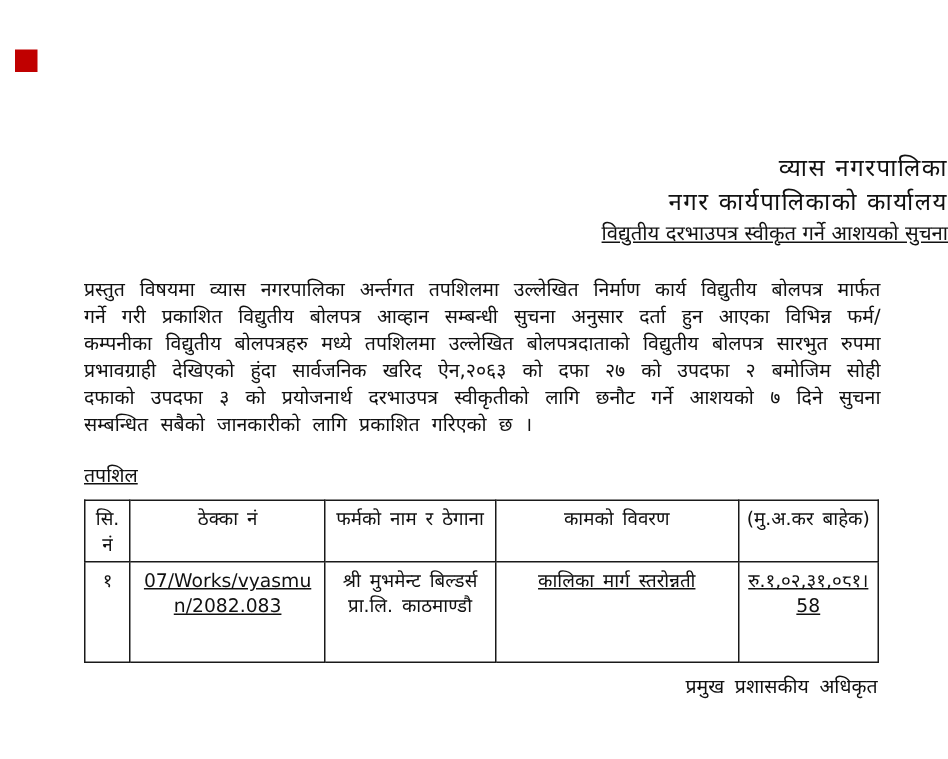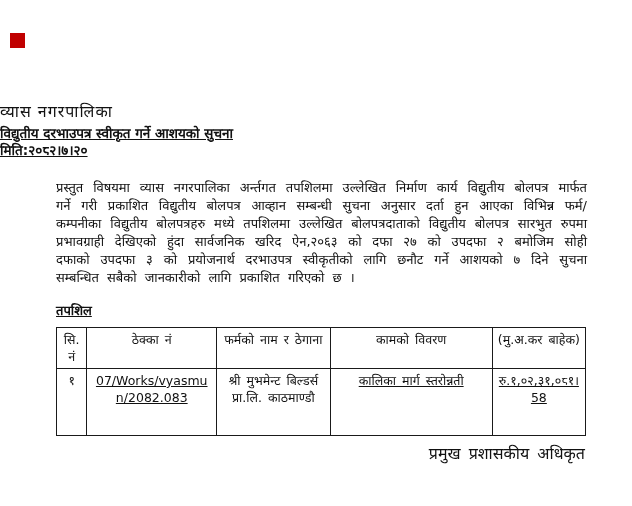--- a/index.html
+++ b/index.html
@@ -14,26 +14,27 @@
   }
   .red-square {
     position: absolute;
     left: 10px;
     top: 33px;
     width: 15px;
     height: 15px;
   }
   .letterhead {
     margin-top: 100px;
-    text-align: left;
+    text-align: right;
     line-height: 23px;
+    padding-left: 44px;
   }
   .org-line { font-size: 16px; letter-spacing: 1px; }
   .bold-underline {
-    font-weight: bold;
+    font-weight: normal;
     text-decoration: underline;
   }
   .notice-title { font-size: 13.5px; line-height: 17px; margin-top: 2px; }
   .notice-date  { font-size: 13.5px; line-height: 17px; }
   .body-paragraph {
     margin: 20px 45px 0 56px;
     font-size: 13px;
     line-height: 18px;
     text-align: justify;
     word-spacing: 4px;
@@ -63,35 +64,35 @@
   .col-contract { width: 128px; }
   .col-firm     { width: 112px; }
   .col-work     { width: 160px; }
   .col-amount   { width: 92px; }
   th.hdr { line-height: 17px; }
   td.cell { height: 60px; line-height: 17px; }
   .break-wrap { word-break: break-all; }
   .signatory {
     margin: 6px 47px 0 0;
     text-align: right;
-    font-size: 16px;
+    font-size: 13px;
     word-spacing: 3px;
   }
 </style>
 </head>
 <body>
 
 <div class="page">
 
   <div class="red-square" style="background: rgb(192, 0, 0);"></div>
 
   <div class="letterhead">
     <div class="org-line">व्यास  नगरपालिका</div>
+    <div class="org-line">नगर  कार्यपालिकाको  कार्यालय</div>
     <div class="notice-title bold-underline">विद्युतीय  दरभाउपत्र  स्वीकृत  गर्ने  आशयको  सुचना</div>
-    <div class="notice-date bold-underline">मिति:२०८२।७।२०</div>
   </div>
 
   <div class="body-paragraph">प्रस्तुत विषयमा व्यास नगरपालिका अर्न्तगत तपशिलमा उल्लेखित निर्माण कार्य विद्युतीय बोलपत्र मार्फत गर्ने गरी प्रकाशित विद्युतीय बोलपत्र आव्हान सम्बन्धी सुचना अनुसार दर्ता हुन आएका विभिन्न फर्म/कम्पनीका विद्युतीय बोलपत्रहरु मध्ये तपशिलमा उल्लेखित बोलपत्रदाताको विद्युतीय बोलपत्र सारभुत रुपमा प्रभावग्राही देखिएको हुंदा सार्वजनिक खरिद ऐन,२०६३ को दफा २७ को उपदफा २ बमोजिम सोही दफाको उपदफा ३ को प्रयोजनार्थ दरभाउपत्र स्वीकृतीको लागि छनौट गर्ने आशयको ७ दिने सुचना सम्बन्धित सबैको जानकारीको लागि प्रकाशित गरिएको छ ।</div>
 
   <div class="details-label bold-underline">तपशिल</div>
 
   <table class="tender-table">
     <colgroup>
       <col class="col-sn">
       <col class="col-contract">

